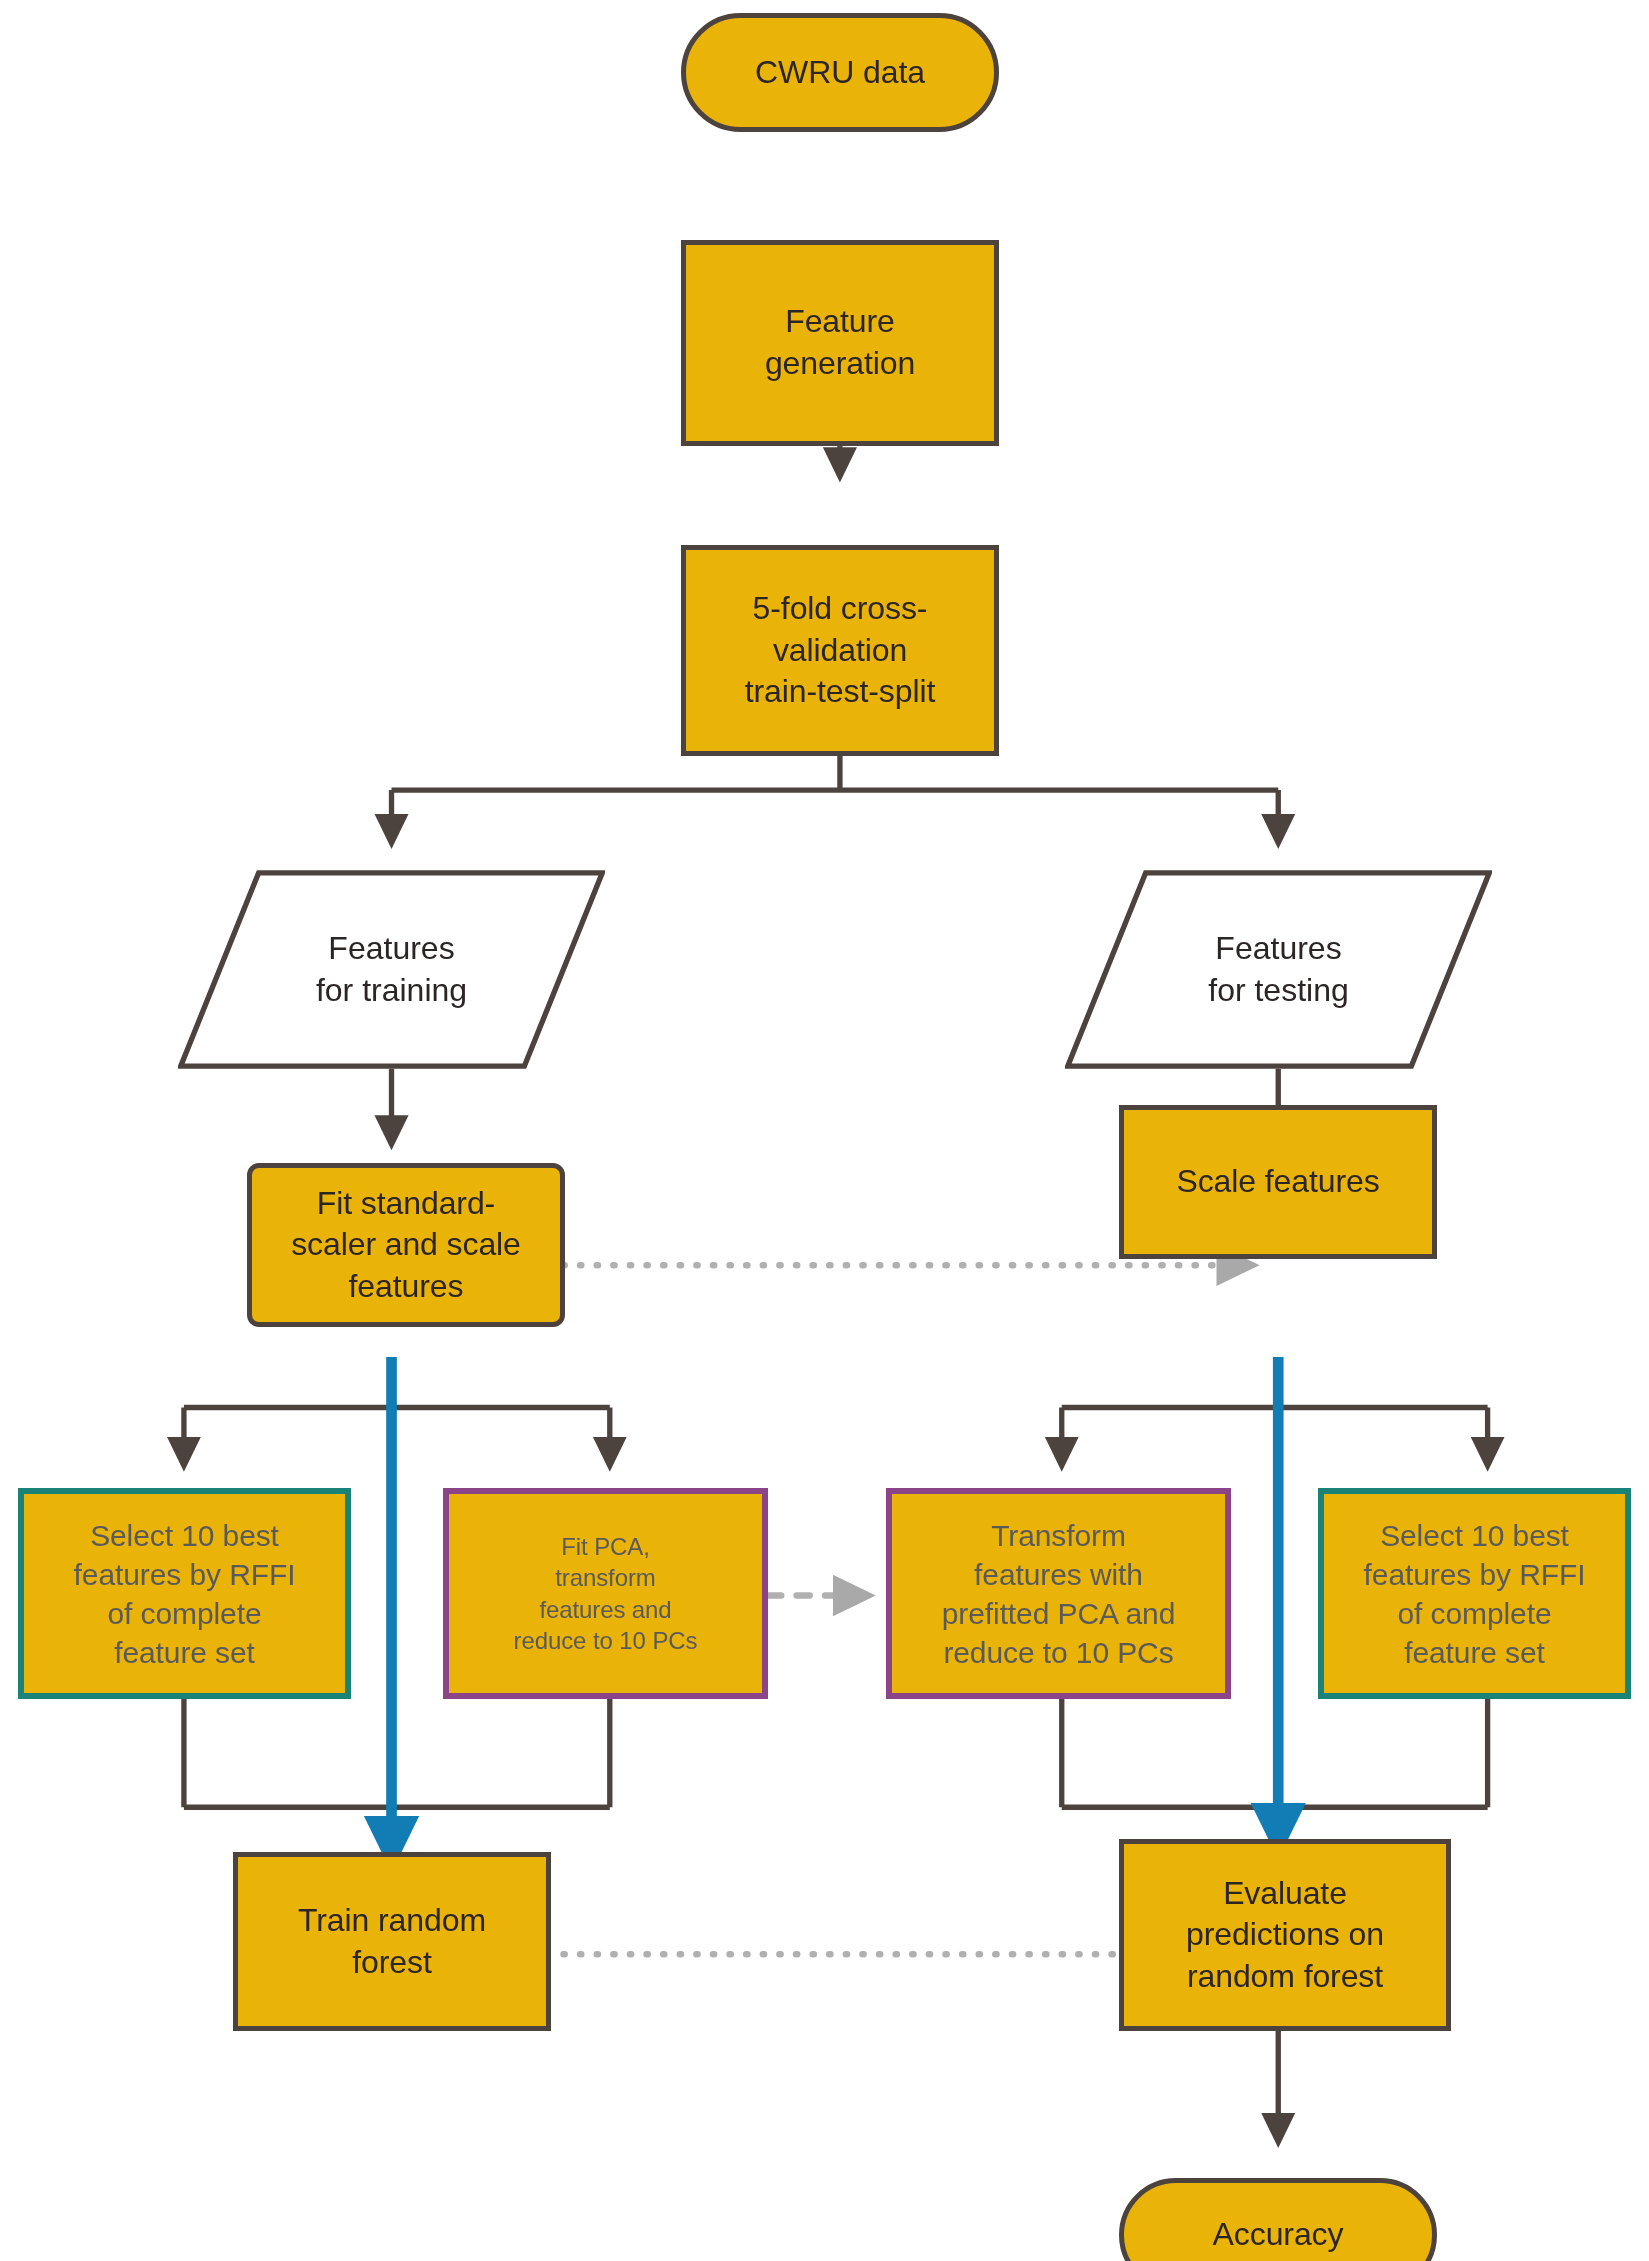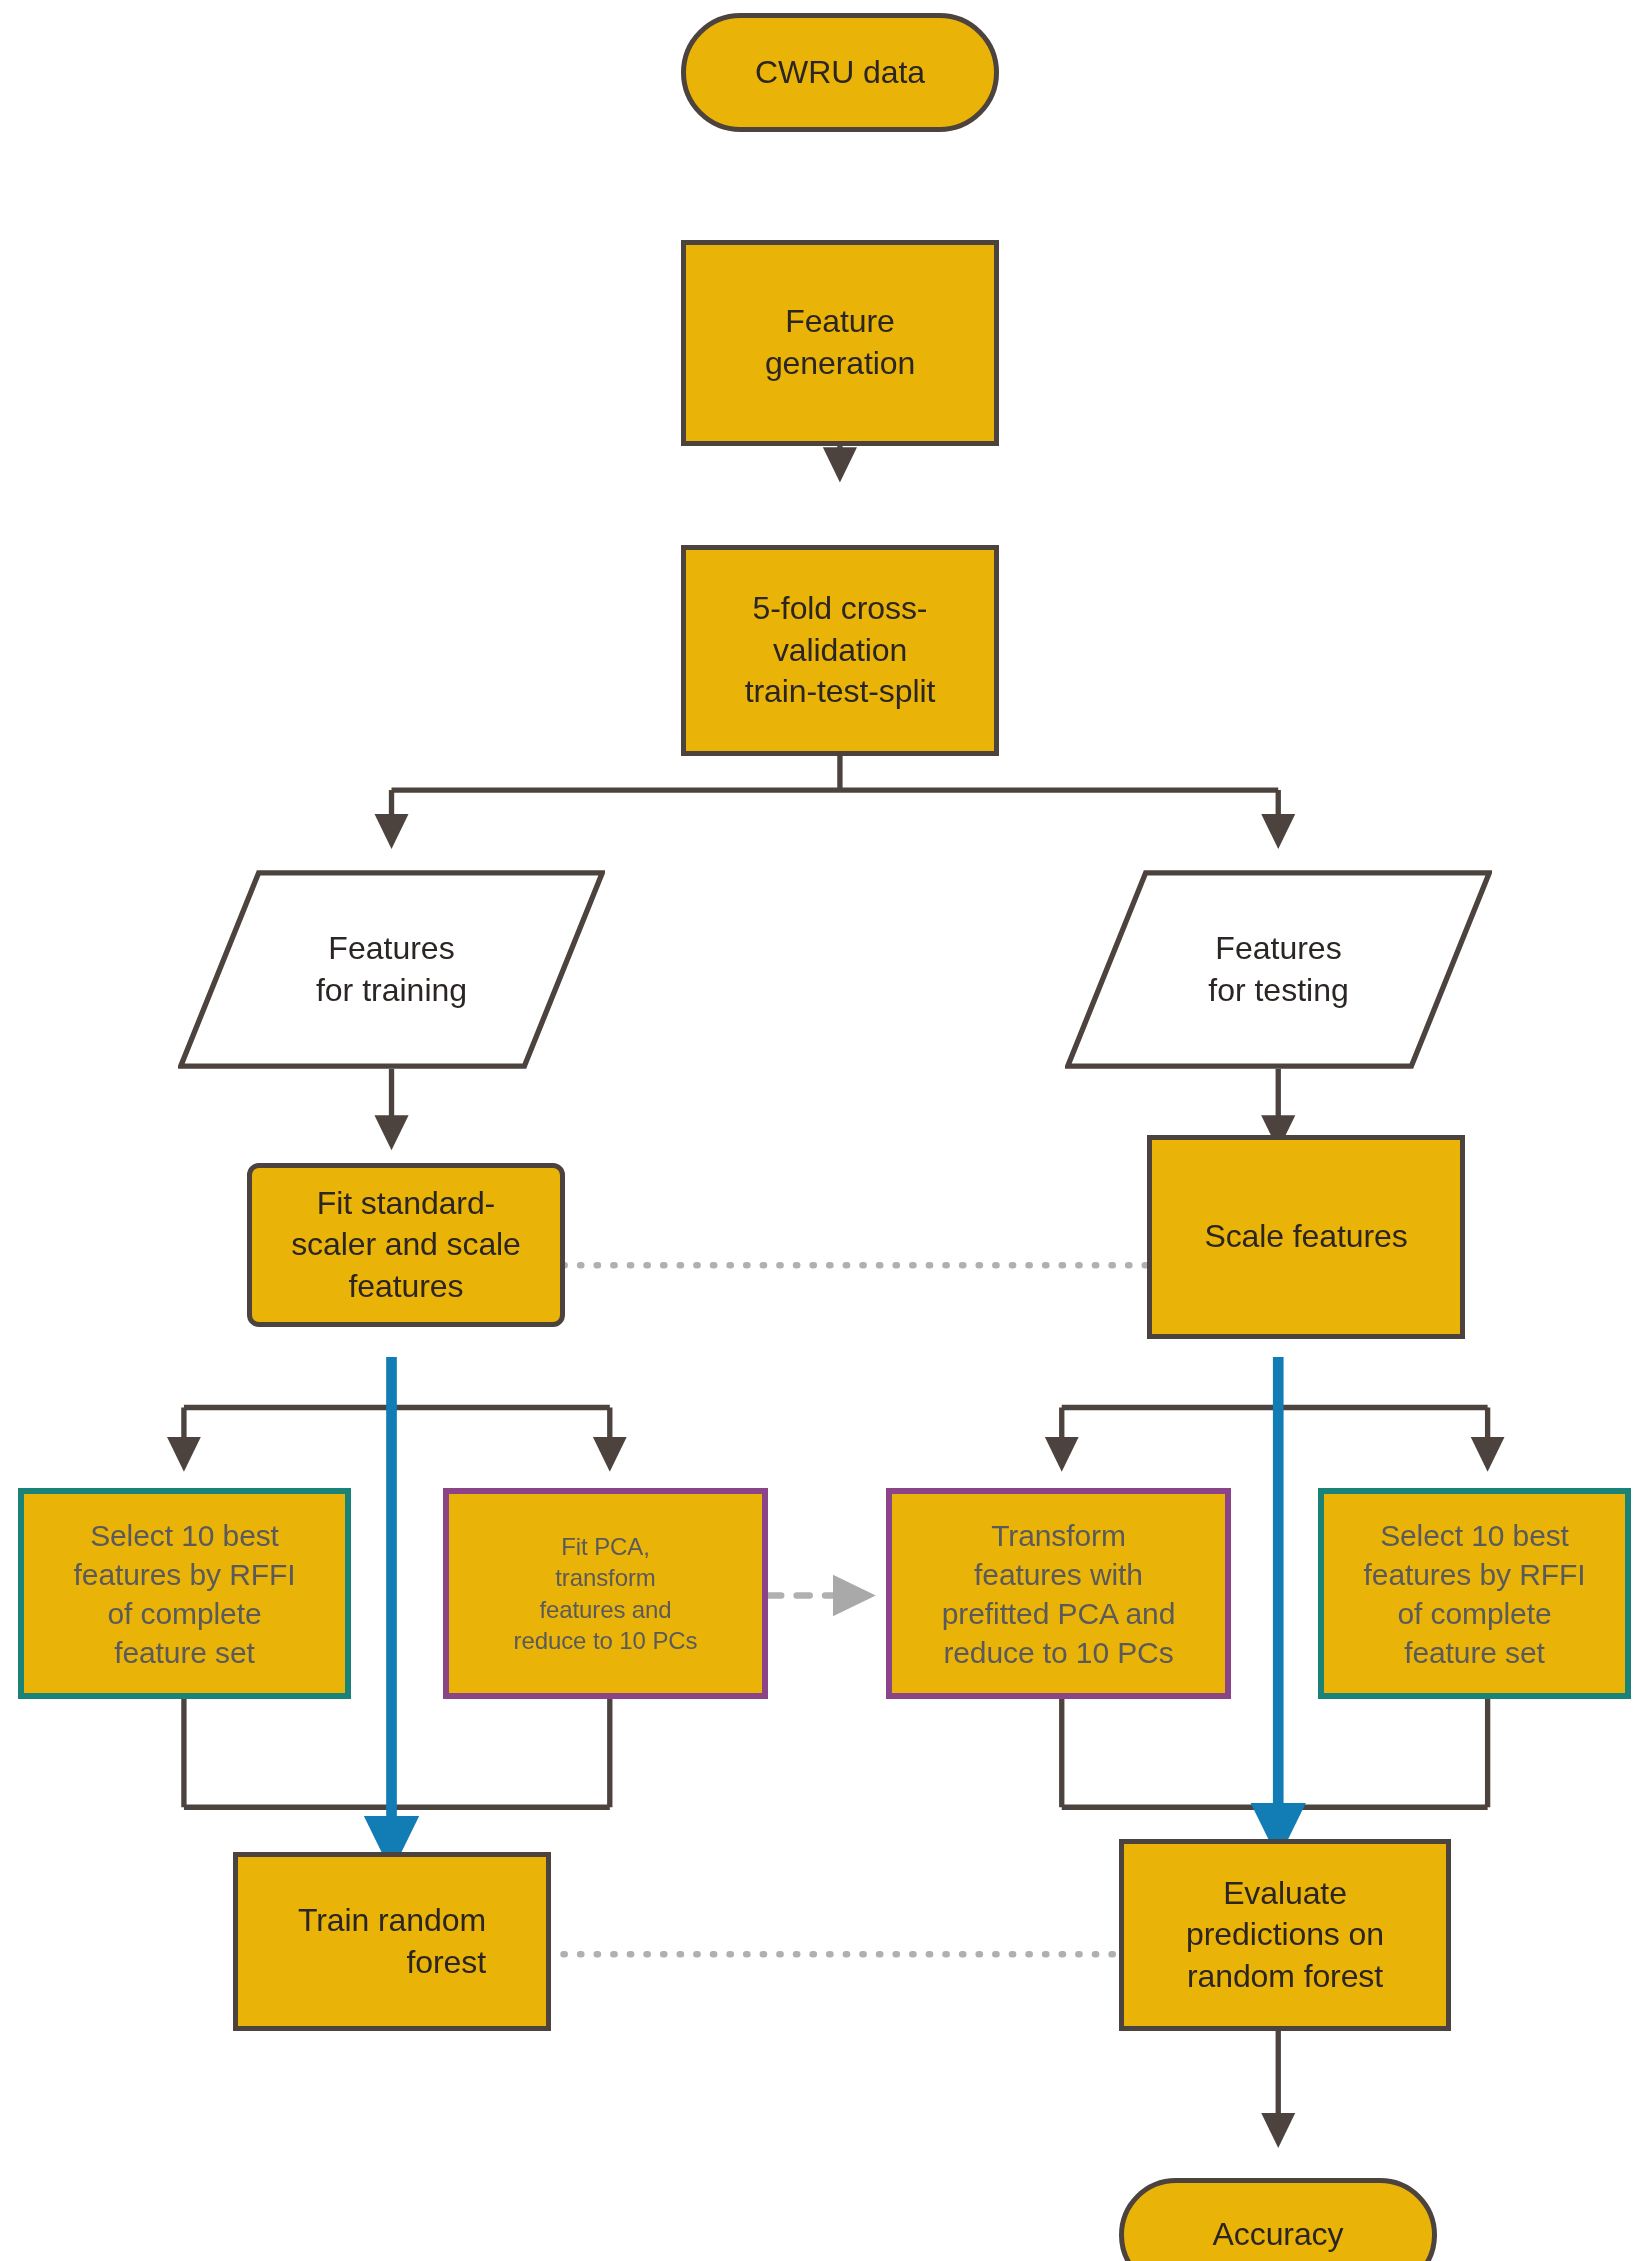--- a/index.html
+++ b/index.html
@@ -178,21 +178,21 @@
     <span class="lbl">Features
 for testing</span>
   </div>
 
   <div class="node proc" style="left:247px; top:1163px; width:318px; height:164px;border-radius:12px;">
     <span class="lbl">Fit standard-
 scaler and scale
 features</span>
   </div>
 
-  <div class="node proc" style="left:1119px; top:1135px; width:318px; height:204px;margin-left:28px;">
+  <div class="node proc" style="left:1119px; top:1105px; width:318px; height:154px;">
     <span class="lbl">Scale features</span>
   </div>
 
   <div class="node proc-teal" style="left:18px; top:1488px; width:333px; height:211px; font-size:30px;">
     <span class="lbl">Select 10 best
 features by RFFI
 of complete
 feature set</span>
   </div>
 
@@ -210,21 +210,21 @@
 reduce to 10 PCs</span>
   </div>
 
   <div class="node proc-teal" style="left:1318px; top:1488px; width:313px; height:211px; font-size:30px;">
     <span class="lbl">Select 10 best
 features by RFFI
 of complete
 feature set</span>
   </div>
 
-  <div class="node proc" style="left:233px; top:1852px; width:318px; height:179px;text-align:right;">
+  <div class="node proc" style="left:233px; top:1852px; width:318px; height:179px;">
     <span class="lbl">Train random
 forest</span>
   </div>
 
   <div class="node proc" style="left:1119px; top:1839px; width:332px; height:192px;">
     <span class="lbl">Evaluate
 predictions on
 random forest</span>
   </div>
 

